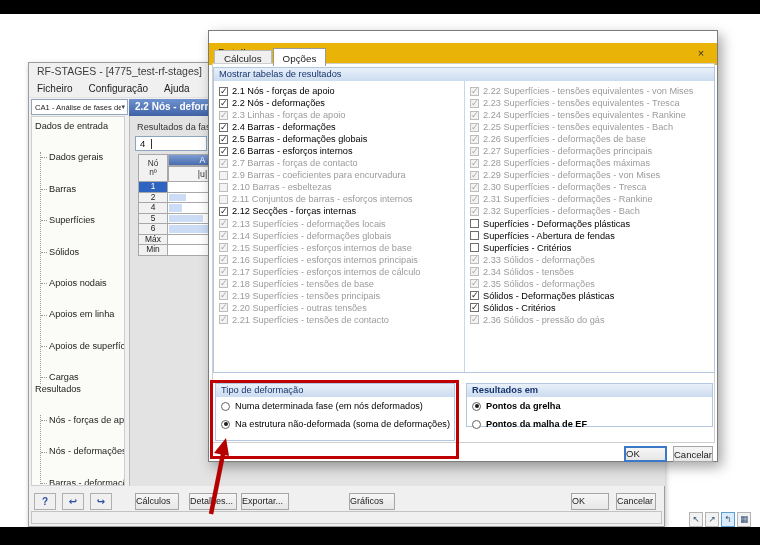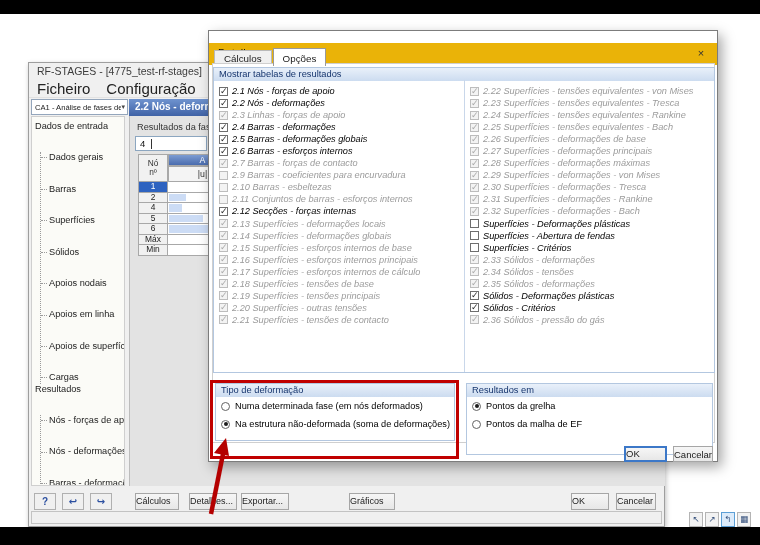--- a/index.html
+++ b/index.html
@@ -6,21 +6,21 @@
   #canvas{position:relative;width:760px;height:545px;overflow:hidden;background:#fff;
           font-family:"Liberation Sans","DejaVu Sans",sans-serif;-webkit-font-smoothing:antialiased;}
   .abs{position:absolute;}
   .black-bar{background:#000;}
 
   
   #main-window{left:28px;top:62px;width:637px;height:465px;background:#f0f0f0;
                border:1px solid #9e9e9e;box-shadow:1px 2px 5px rgba(0,0,0,.25);box-sizing:border-box;}
   #mw-titlebar{left:0;top:0;width:100%;height:16px;font-size:10.5px;color:#3c3c3c;padding:2px 0 0 8px;box-sizing:border-box;}
   #mw-menubar{left:0;top:16px;width:100%;height:18px;display:flex;align-items:center;border-bottom:1px solid #e2e2e2;}
-  .menu-item{font-size:15px;color:#222;padding:1px 8px;}
+  .menu-item{font-size:10px;color:#222;padding:1px 8px;}
   #case-combo{left:2px;top:36px;width:97px;height:16px;background:#fff;border:1px solid #94a6bc;box-sizing:border-box;
               display:flex;align-items:center;justify-content:space-between;padding:0 2px 0 3px;}
   #case-combo .combo-text{font-size:7.6px;color:#222;white-space:nowrap;overflow:hidden;}
   #case-combo .chev{font-size:7px;color:#444;}
   #tree-panel{left:2px;top:53px;width:94px;height:370px;background:#fbfbf7;border:1px solid #cfcfcf;box-sizing:border-box;
               padding:4px 0 0 3px;overflow:hidden;}
   .tree-root{font-size:9.2px;color:#222;line-height:11.4px;white-space:nowrap;}
   .tree-kids{margin-left:5px;border-left:1px dotted #9a9a9a;}
   .tree-item{font-size:9.2px;color:#222;line-height:11.4px;white-space:nowrap;margin-top:20px;}
   .tree-item::before{content:"";display:inline-block;width:6px;border-top:1px dotted #9a9a9a;vertical-align:middle;margin-right:2px;}
@@ -71,33 +71,33 @@
   #dlg-tabs{left:5px;top:17px;display:flex;align-items:flex-end;}
   .tab{font-size:9.8px;color:#222;padding:2px 9px 2px 9px;background:#f0f0f0;border:1px solid #b9b9b9;border-bottom:none;margin-right:1px;}
   .tab.active{background:#fff;position:relative;padding-top:4px;border-color:#999;z-index:2;}
   #tabpage{left:3px;top:32px;width:503px;height:380px;border:1px solid #cfcfcf;background:#fff;box-sizing:border-box;}
 
   .group{position:absolute;border:1px solid #b3c7e0;background:#fff;box-sizing:border-box;}
   .group-band{height:12px;background:linear-gradient(#e9f0fa,#ccdcf0);font-size:9.3px;color:#17366e;
               padding:1px 0 0 5px;white-space:nowrap;}
   #grp-tables{left:4px;top:36px;width:502px;height:306px;}
   #grp-tables .coldiv{position:absolute;left:250px;top:12px;bottom:0;border-left:1px solid #c9d7ea;}
-  .cbcol{position:absolute;top:17px;font-style:italic;}
+  .cbcol{position:absolute;top:17px;}
   #cbcol-left{left:5px;width:243px;}
   #cbcol-right{left:256px;width:243px;}
   .cbrow{display:flex;align-items:center;height:12.05px;gap:4px;}
   .cb{position:relative;width:9px;height:9px;background:#fff;border:1px solid #6e6e6e;box-sizing:border-box;flex:0 0 auto;}
   .cb.checked::after{content:"✓";position:absolute;left:0px;top:-2px;font-size:9px;color:#2b2b2b;}
   .cbrow.disabled .cb{background:#f3f3f3;border-color:#bdbdbd;}
   .cbrow.disabled .cb.checked::after{color:#a9a9a9;}
   .cblabel{font-size:9.2px;color:#000;white-space:nowrap;}
   .cbrow.disabled .cblabel{color:#9b9b9b;}
 
   #grp-deform{left:6px;top:352px;width:240px;height:58px;}
-  #grp-results{left:257px;top:352px;width:247px;height:72px;}
+  #grp-results{left:257px;top:352px;width:247px;height:44px;font-weight:bold;}
   .radiorow{display:flex;align-items:center;gap:5px;height:18px;padding-left:5px;}
   .radio{position:relative;width:9px;height:9px;border:1px solid #636363;border-radius:50%;background:#fff;box-sizing:border-box;flex:0 0 auto;}
   .radio.selected::after{content:"";position:absolute;left:1.5px;top:1.5px;width:4px;height:4px;border-radius:50%;background:#1d1d1d;}
   .radiolabel{font-size:9.2px;color:#000;white-space:nowrap;}
 
   #red-box{left:1px;top:349px;width:249px;height:79px;border:3px solid #c00000;box-sizing:border-box;z-index:6;}
   #dlg-buttons .btn{height:16px;font-size:9.5px;}
   #dlg-ok{left:415px;top:415px;width:43px;border:2px solid #3c78c8 !important;line-height:12px !important;}
   #dlg-cancel{left:464px;top:415px;width:40px;}
 

